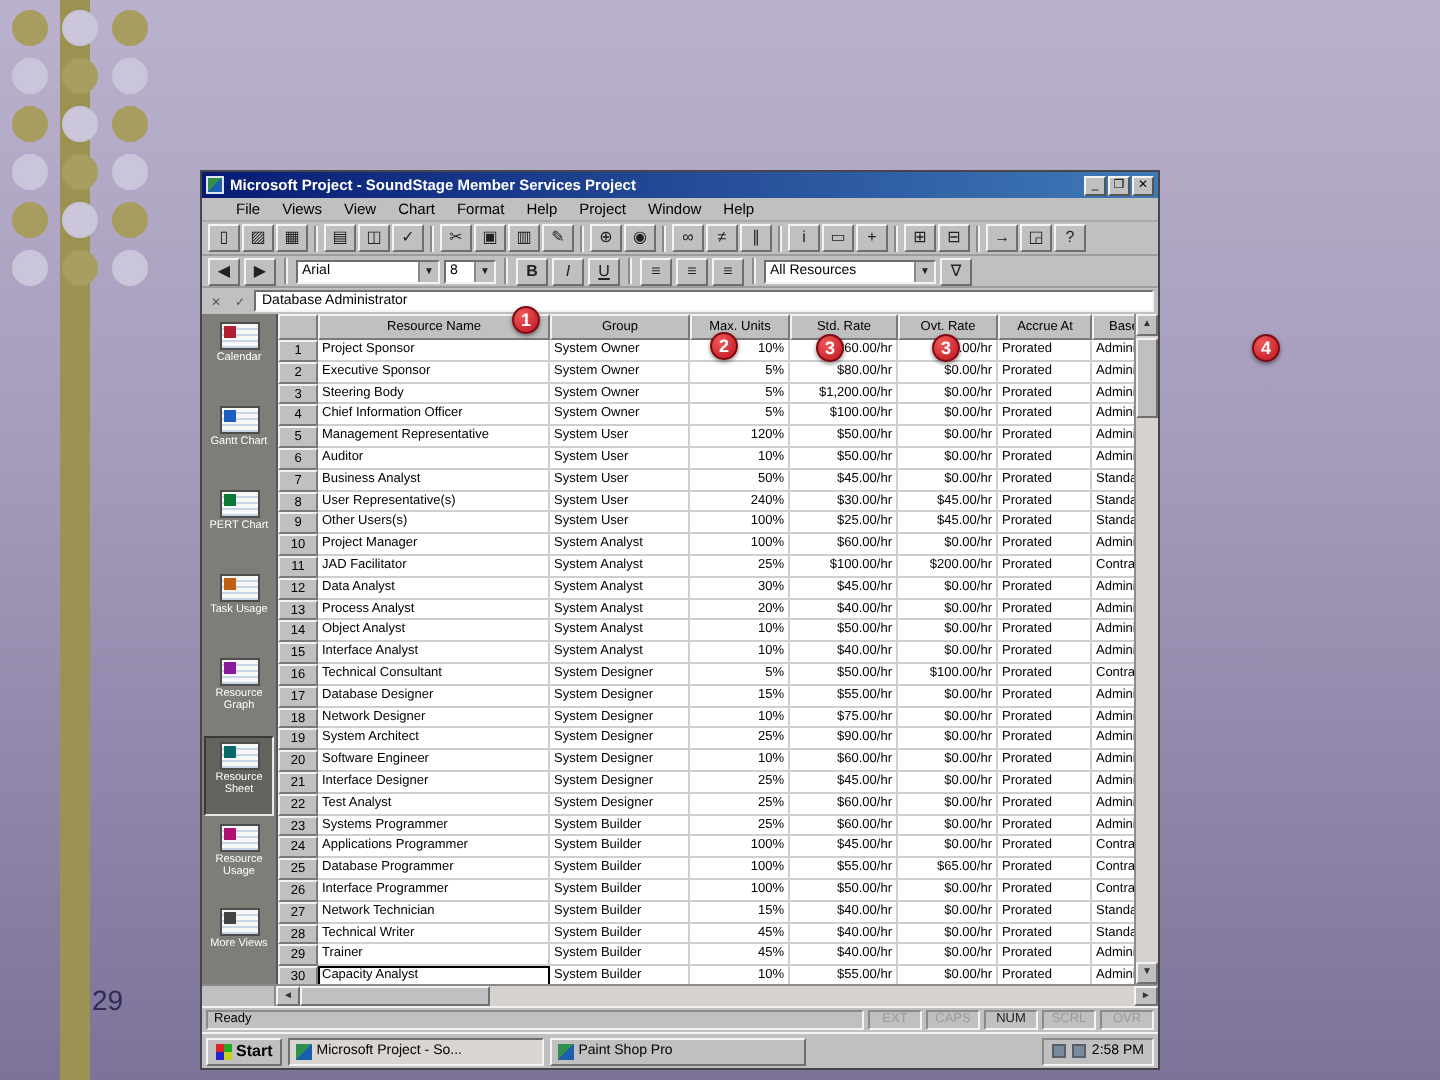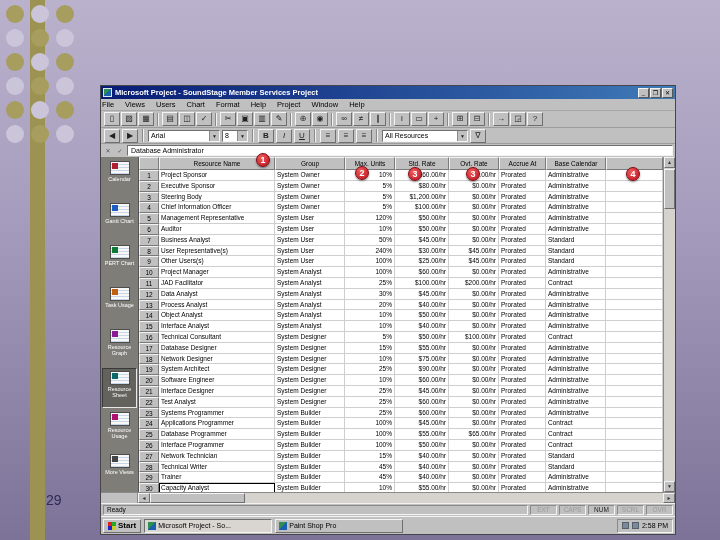--- a/index.html
+++ b/index.html
@@ -6,29 +6,29 @@
   html,body{width:720px;height:540px;font-family:"Liberation Sans",sans-serif;-webkit-font-smoothing:antialiased}
   .slide{position:relative;width:720px;height:540px;overflow:hidden;
     background:linear-gradient(180deg,#bab2cc 0%,#a69cbd 40%,#7d7398 100%)}
   .stripe{position:absolute;left:30px;top:0;width:15px;height:100%;z-index:1}
   .dots{position:absolute;inset:0;z-index:2;pointer-events:none}
   .dot{position:absolute;width:18px;height:18px;border-radius:50%}
   .title{position:absolute;left:86px;top:24px;font-size:34px;font-weight:400;color:#333166;z-index:3;white-space:nowrap}
   .pagenum{position:absolute;left:46px;top:492px;font-size:14px;color:#2f2b57;z-index:3}
 
   
-  .shot{position:absolute;left:100px;top:85px;width:576px;height:450px;background:#c0c0c0;
+  .shot{position:absolute;left:100px;top:85px;width:480px;height:450px;background:#c0c0c0;
     border:1px solid #46464a;z-index:5;display:flex;flex-direction:column;color:#000}
   .titlebar{flex:0 0 13px;height:13px;background:linear-gradient(90deg,#071b74,#3f7ab8);
     display:flex;align-items:center;padding:0 2px;color:#fff}
   .app-ico{width:9px;height:9px;background:linear-gradient(135deg,#2f8f4e 50%,#1c5fae 50%);border:1px solid #dfe6ef;margin-right:3px;flex:0 0 9px}
   .tb-text{font-size:7.5px;font-weight:bold;flex:1;white-space:nowrap;overflow:hidden}
   .wbtn{width:11px;height:10px;background:#c0c0c0;border:1px solid;border-color:#f4f4f4 #565656 #565656 #f4f4f4;
     color:#000;font-size:6px;line-height:8px;text-align:center;margin-left:1px}
-  .menubar{flex:0 0 12px;height:12px;background:#c0c0c0;display:flex;align-items:center;padding:0 0;border-bottom:1px solid #a8a8a8}
+  .menubar{flex:0 0 12px;height:12px;background:#c0c0c0;display:flex;align-items:center;padding:0 16px;border-bottom:1px solid #a8a8a8}
   .menu-item{font-size:7.5px;margin-right:9px;padding:0 1px}
   .toolbar{background:#c0c0c0;display:flex;align-items:center;padding:0 3px;border-bottom:1px solid #9c9c9c}
   .std{flex:0 0 17px;height:17px;gap:1px}
   .fmt{flex:0 0 16px;height:16px;gap:2px}
   .tbtn{width:16px;height:14px;flex:0 0 16px;background:#c0c0c0;border:1px solid;border-color:#f4f4f4 #6f6f6f #6f6f6f #f4f4f4;
     font-size:8px;line-height:12px;text-align:center;color:#222;overflow:hidden}
   .tbtn.bold{font-weight:bold}.tbtn.ital{font-style:italic}.tbtn.und{text-decoration:underline}
   .sep{width:2px;height:13px;flex:0 0 2px;border-left:1px solid #8a8a8a;border-right:1px solid #f2f2f2;margin:0 2px}
   .combo{background:#fff;border:1px solid;border-color:#6f6f6f #f4f4f4 #f4f4f4 #6f6f6f;height:12px;display:flex;align-items:center;
     font-size:7px;padding-left:2px;overflow:hidden;white-space:nowrap}
@@ -127,21 +127,21 @@
       <span class="app-ico"></span>
       <span class="tb-text">Microsoft Project - SoundStage Member Services Project</span>
       <span class="wbtn">_</span>
       <span class="wbtn">❐</span>
       <span class="wbtn">✕</span>
     </div>
 
     <div class="menubar" id="menubar">
         <span class="menu-item">File</span>
         <span class="menu-item">Views</span>
-        <span class="menu-item">Users</span>
+        <span class="menu-item">View</span>
         <span class="menu-item">Chart</span>
         <span class="menu-item">Format</span>
         <span class="menu-item">Help</span>
         <span class="menu-item">Project</span>
         <span class="menu-item">Window</span>
         <span class="menu-item">Help</span>
       </div>
     <div class="toolbar std" id="stdbar">
         <span class="tbtn">▯</span>
         <span class="tbtn">▨</span>

